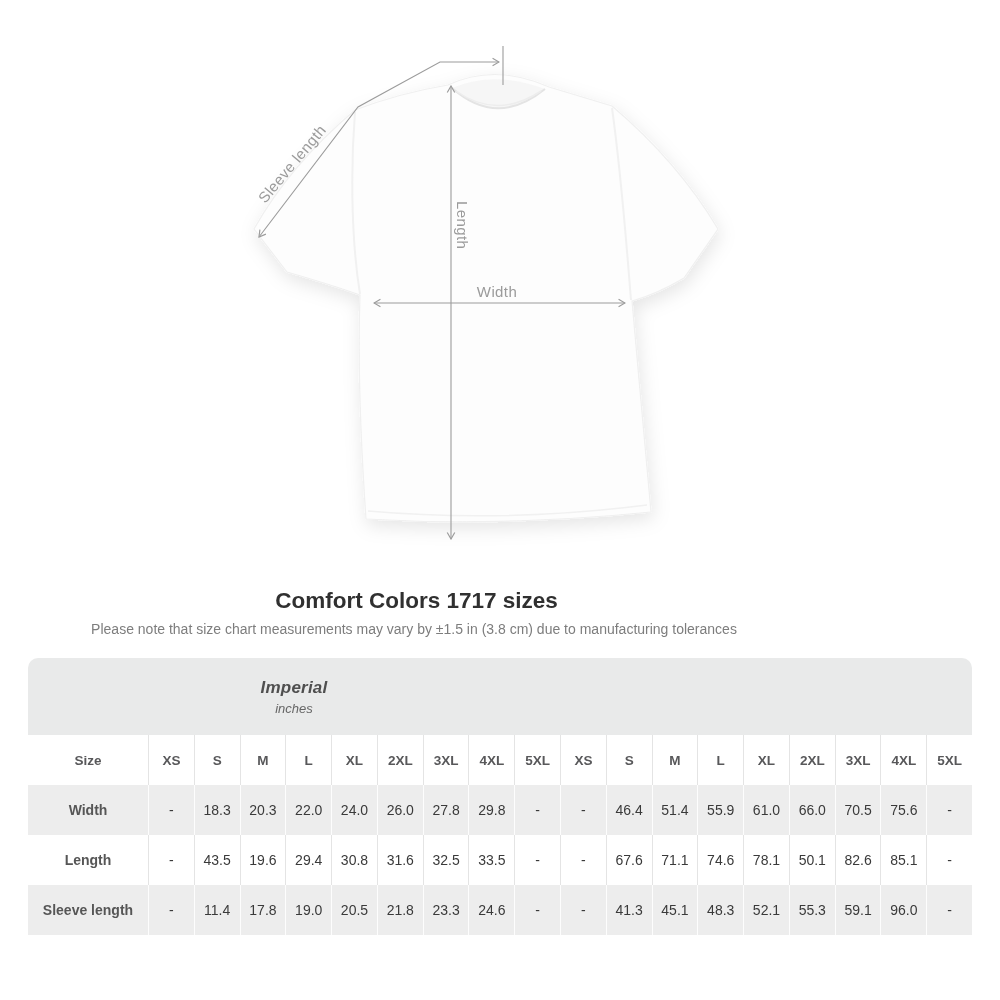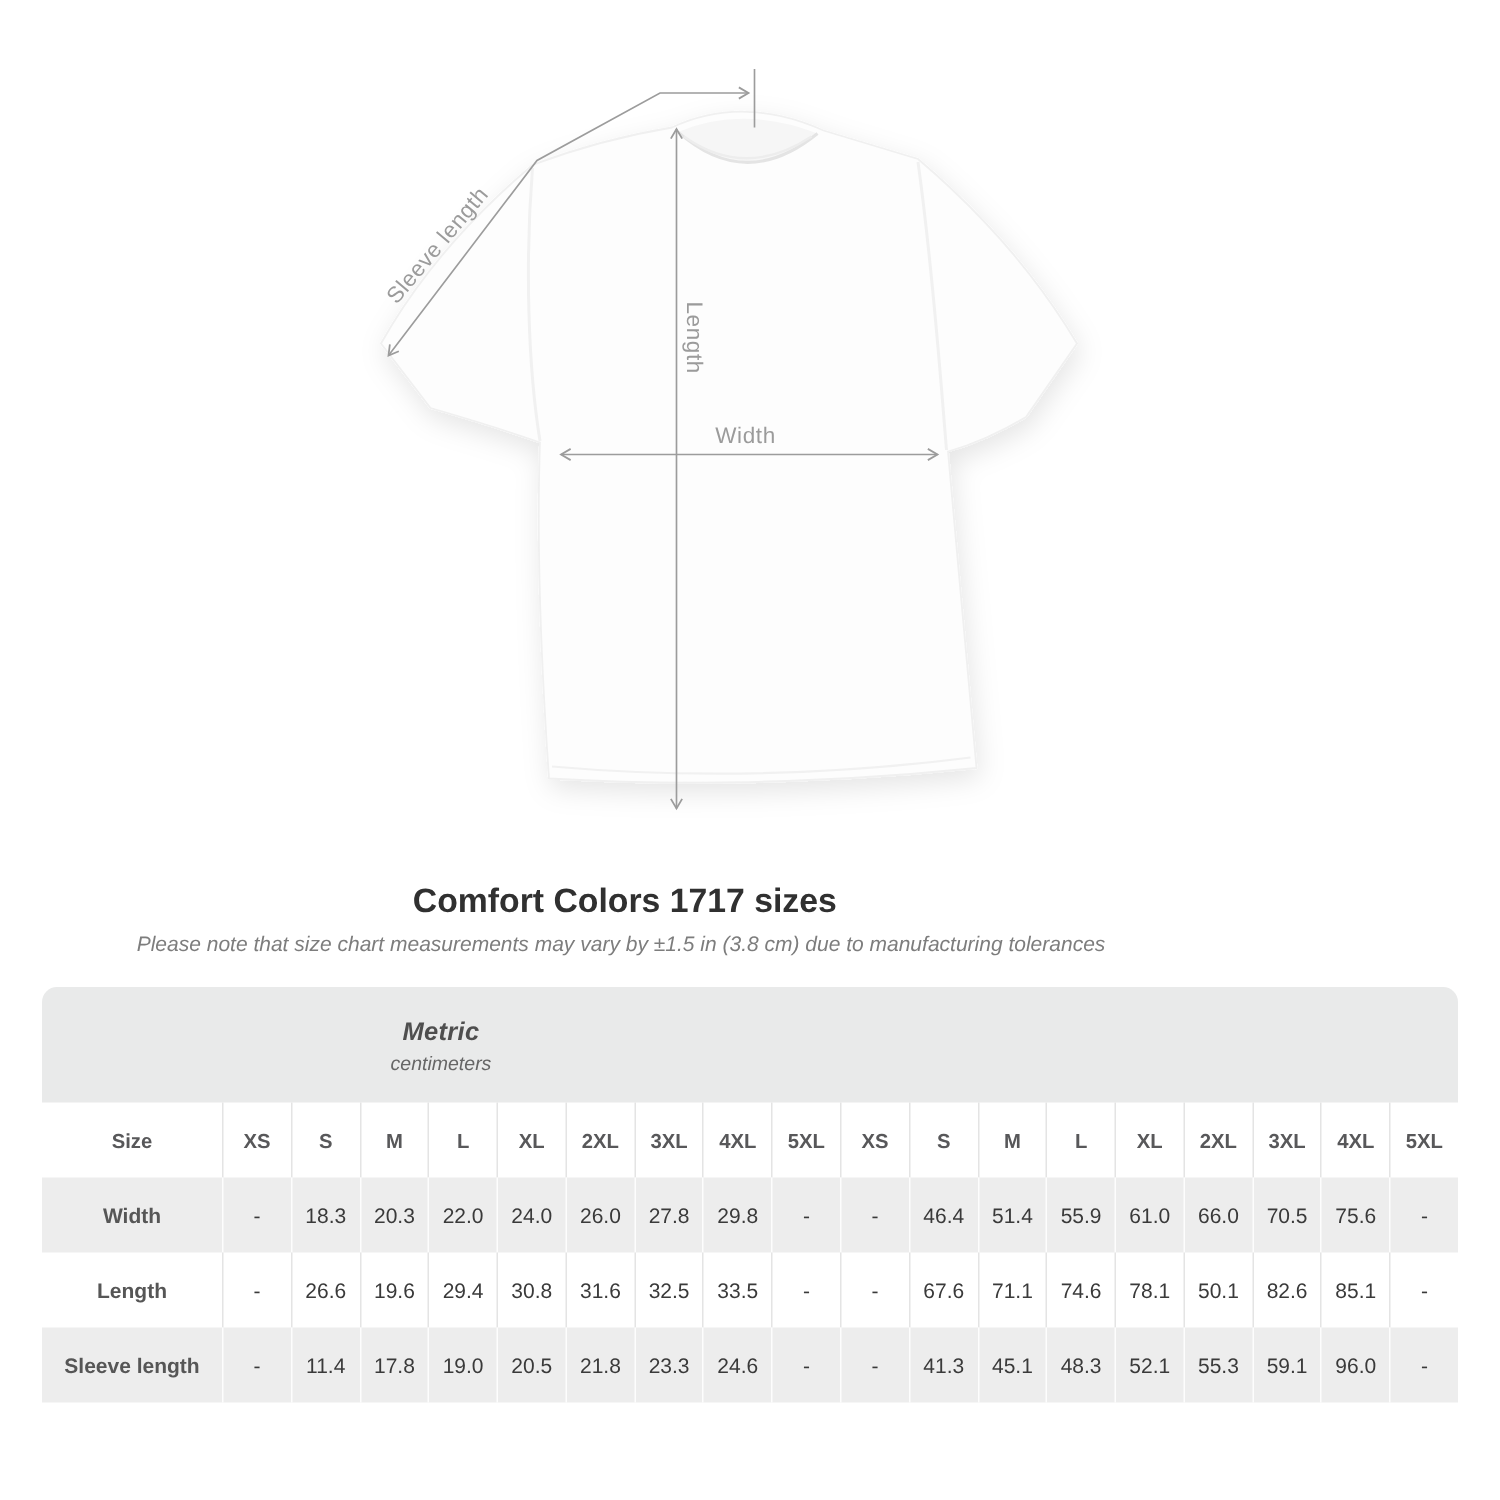--- a/index.html
+++ b/index.html
@@ -12,21 +12,21 @@
   .diagram svg { position:absolute; left:0; top:0; }
   .anno-label { position:absolute; color:#9b9b9b; font-size:15px; letter-spacing:.4px; white-space:nowrap; }
   .lbl-sleeve { left:261px; top:192px; transform:rotate(-50deg); transform-origin:0 50%; }
   .lbl-length { left:471px; top:201px; transform:rotate(90deg); transform-origin:0 0; }
   .lbl-width  { left:497px; top:291px; transform:translate(-50%,-50%); }
 
   
   .chart-title { position:absolute; left:0; top:588px; width:833px; text-align:center;
                  font-size:22.5px; line-height:26px; font-weight:bold; color:#303030; }
   .chart-sub   { position:absolute; left:0; top:620px; width:828px; text-align:center;
-                 font-style:italic; font-size:14px; line-height:18px; color:#7d7d7d; }
+                 font-size:14px; line-height:18px; color:#7d7d7d; }
 
   
   .size-table { position:absolute; left:28px; top:658px; width:944px; height:309px;
                 border-radius:10px; overflow:hidden; background:#fff; }
   .band { display:grid; grid-template-columns:532px 412px; height:77px; background:#e9eaea; }
   .band .group { display:flex; flex-direction:column; align-items:center; justify-content:center; gap:3px; }
   .band .gname { font-size:17px; font-weight:bold; font-style:italic; color:#4f4f4f; letter-spacing:.2px; }
   .band .gunit { font-size:13px; font-style:italic; color:#666; }
 
   .trow { display:grid; grid-template-columns:120px repeat(18,1fr); height:50px; }
@@ -81,22 +81,22 @@
     <span class="anno-label lbl-width">Width</span>
   </div>
 
   <div class="chart-title">Comfort Colors 1717 sizes</div>
   <div class="chart-sub">Please note that size chart measurements may vary by ±1.5 in (3.8 cm) due to manufacturing tolerances</div>
 
   <div class="size-table">
 
     <div class="band">
       <div class="group">
-        <div class="gname">Metric</div>
-        <div class="gunit">centimeters</div>
+        <div class="gname">Imperial</div>
+        <div class="gunit">inches</div>
       </div>
     </div>
 
     <div class="trow hdr">
       <div class="cell">Size</div>
       <div class="cell">XS</div>
       <div class="cell">S</div>
       <div class="cell">M</div>
       <div class="cell">L</div>
       <div class="cell">XL</div>
@@ -133,21 +133,21 @@
       <div class="cell">61.0</div>
       <div class="cell">66.0</div>
       <div class="cell">70.5</div>
       <div class="cell">75.6</div>
       <div class="cell">-</div>
     </div>
 
     <div class="trow">
       <div class="cell rowlabel">Length</div>
       <div class="cell">-</div>
-      <div class="cell">26.6</div>
+      <div class="cell">43.5</div>
       <div class="cell">19.6</div>
       <div class="cell">29.4</div>
       <div class="cell">30.8</div>
       <div class="cell">31.6</div>
       <div class="cell">32.5</div>
       <div class="cell">33.5</div>
       <div class="cell">-</div>
       <div class="cell">-</div>
       <div class="cell">67.6</div>
       <div class="cell">71.1</div>

